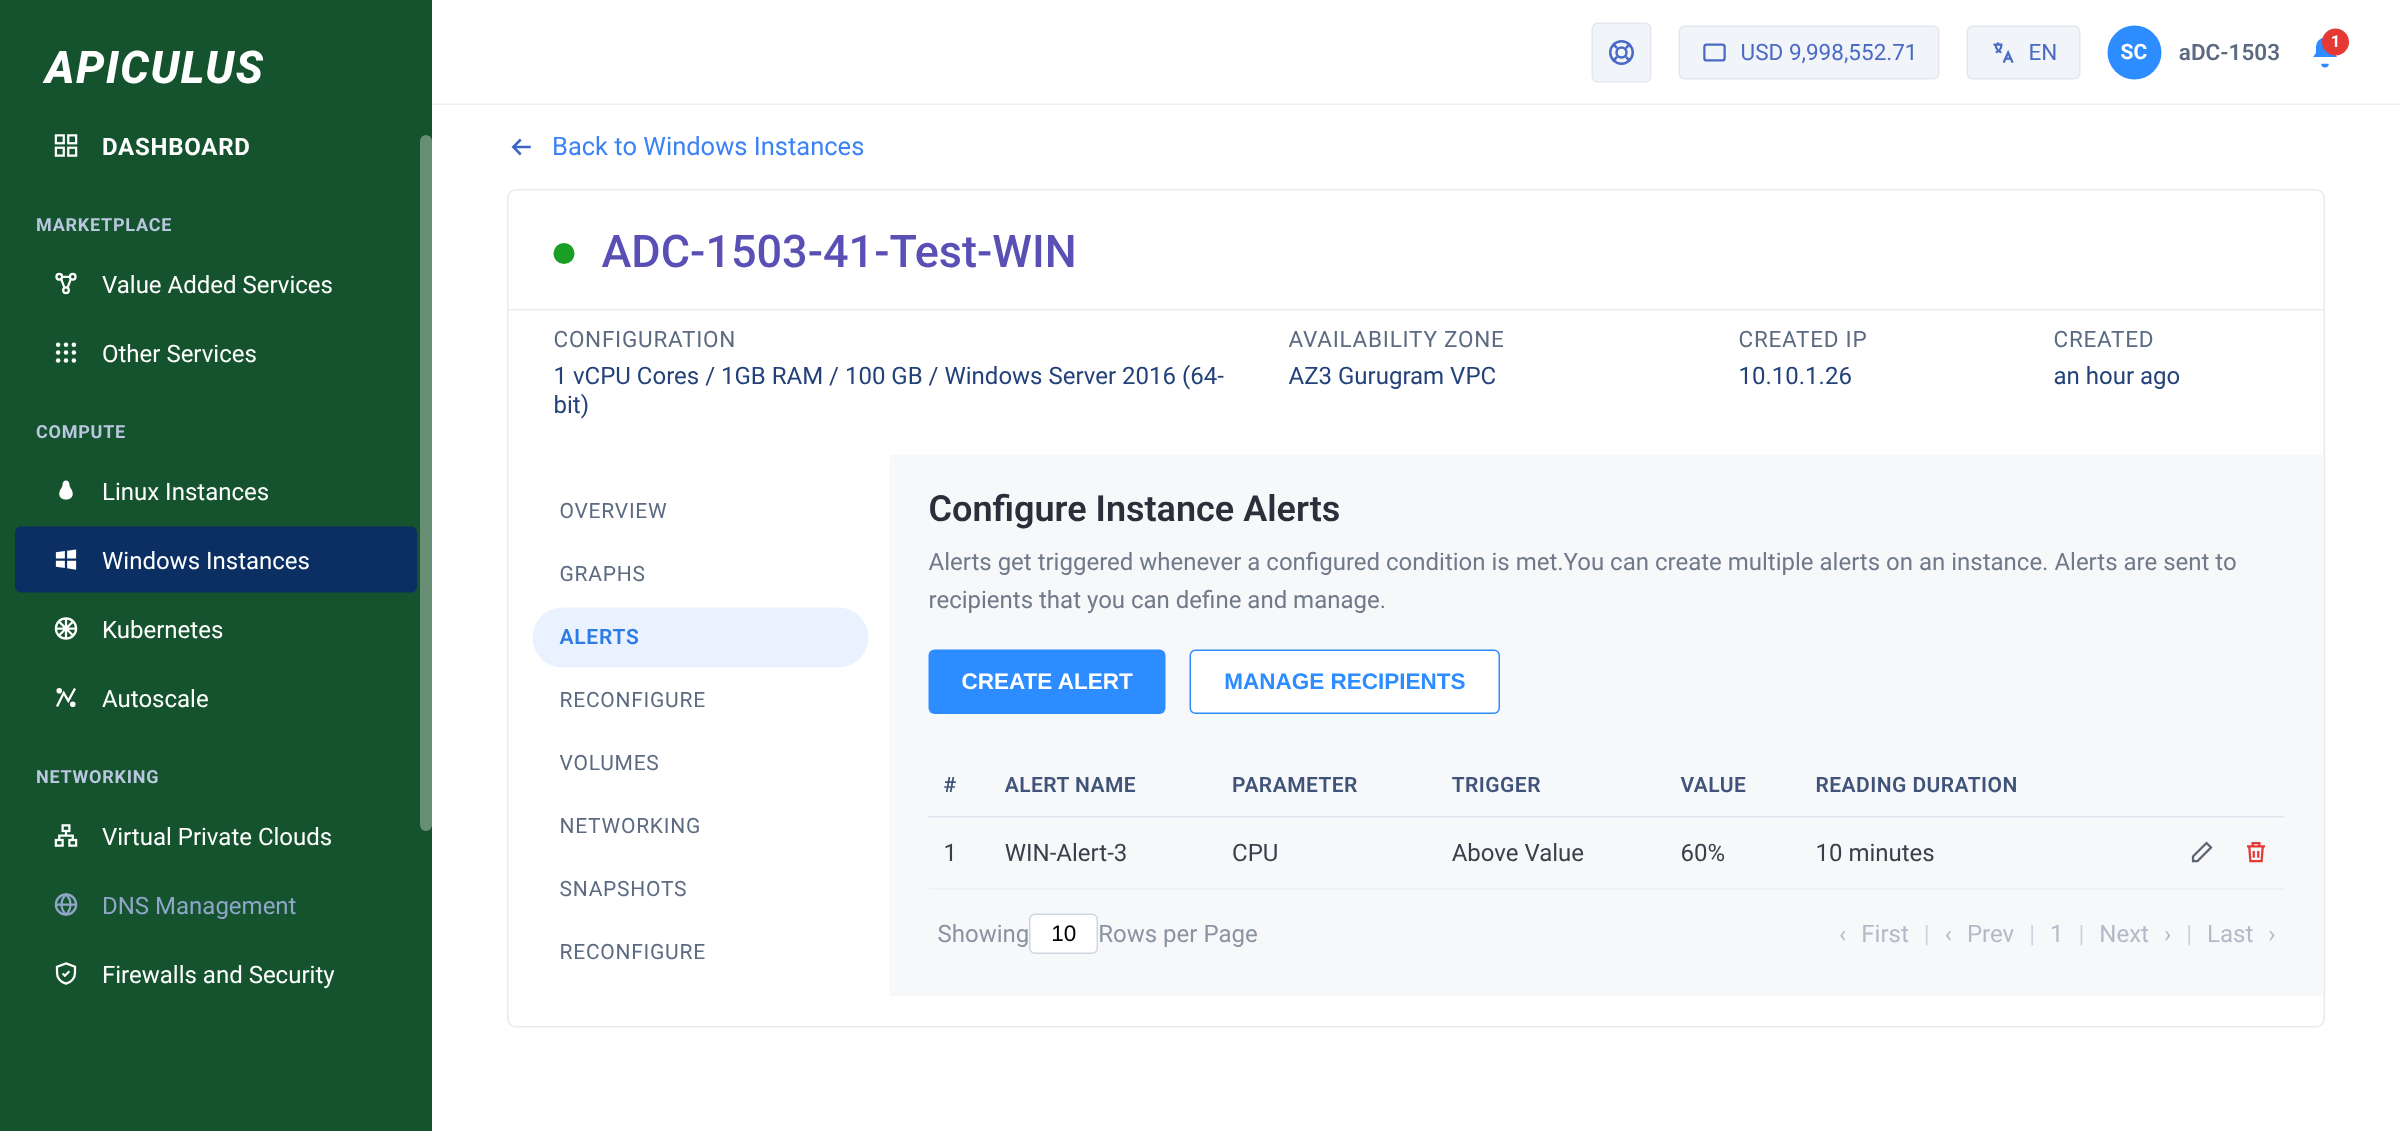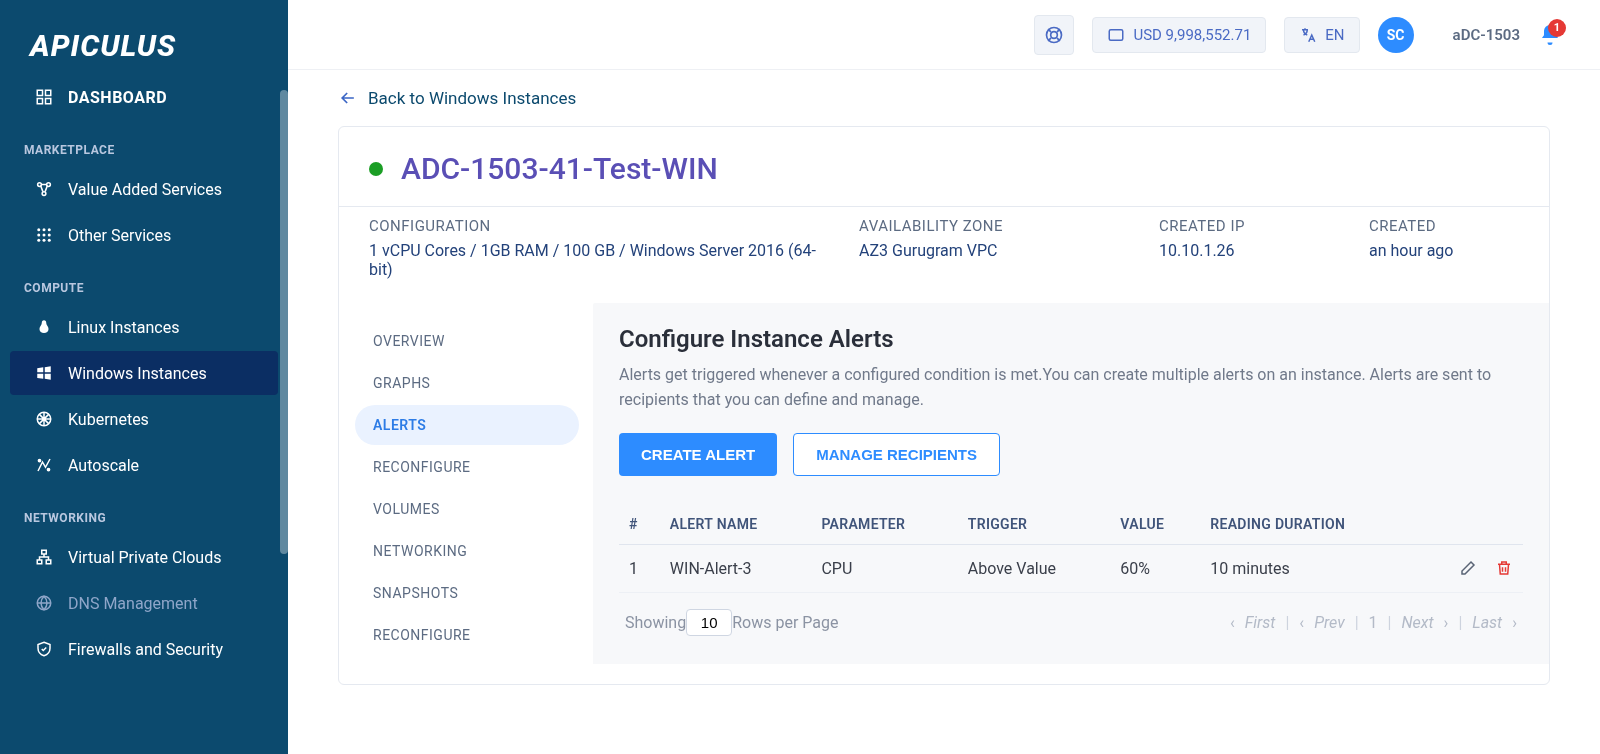--- a/index.html
+++ b/index.html
@@ -1,44 +1,44 @@
 <!DOCTYPE html>
 <html><head>
 <meta charset="utf-8">
 <style>
   * { box-sizing: border-box; margin: 0; padding: 0; }
   html, body { height: 100%; font-family: -apple-system, BlinkMacSystemFont, "Segoe UI", Roboto, sans-serif; color: #1a1a1a; background: #fff; }
   body { display: flex; width: 1600px; height: 754px; overflow: hidden; }
 
   
-  .sidebar { width: 288px; background: #0c4a6e; color: #fff; display: flex; flex-direction: column; overflow-y: auto; position: relative; }
+  .sidebar { width: 288px; background: #14532d; color: #fff; display: flex; flex-direction: column; overflow-y: auto; position: relative; }
   .logo { padding: 28px 30px 10px; }
   .logo-text { font-size: 30px; font-weight: 800; letter-spacing: 1px; font-style: italic; color:#fff;}
   .sidebar-scroll { flex: 1; overflow-y: auto; }
   .nav-section-label { font-size: 12px; font-weight: 700; letter-spacing: 0.5px; color: #b9c7df; padding: 22px 24px 8px; text-transform: uppercase; }
   .nav-item { display: flex; align-items: center; gap: 14px; padding: 12px 24px; font-size: 16px; color: #fff; cursor: pointer; border-radius: 4px; margin: 2px 10px; }
   .nav-item.active { background: #0b2e63; }
   .nav-item .nav-icon { width: 20px; height: 20px; display: flex; align-items: center; justify-content: center; flex-shrink:0; }
   .nav-item.muted { color: #8fa6c9; }
   .scroll-indicator { position:absolute; right:0; top:90px; bottom:200px; width:8px; background: rgba(255,255,255,0.35); border-radius:4px;}
 
   
   .main { flex: 1; display: flex; flex-direction: column; background: #fff; min-width:0;}
   .topbar { height: 70px; display: flex; align-items: center; justify-content: flex-end; padding: 0 38px; gap: 18px; border-bottom: 1px solid #eef0f4; }
   .top-chip { display: flex; align-items: center; gap: 8px; background: #f1f4f9; border: 1px solid #e3e8ef; border-radius: 4px; padding: 8px 14px; color: #4a6ac4; font-size: 15px; cursor: pointer; }
   .top-icon-btn { display:flex; align-items:center; justify-content:center; width:40px; height:40px; background:#f1f4f9; border:1px solid #e3e8ef; border-radius:4px; color:#4a6ac4; cursor:pointer;}
   .avatar-chip { display: flex; align-items: center; gap: 12px; cursor:pointer; }
   .avatar { width: 36px; height: 36px; border-radius: 50%; background: #2d8cff; color: #fff; display: flex; align-items: center; justify-content: center; font-weight: 700; font-size: 14px; }
-  .avatar-label { color: #5c6b82; font-size: 15px; font-weight: 600; margin-left: 27px; }
+  .avatar-label { color: #5c6b82; font-size: 15px; font-weight: 600; }
   .bell-wrap { position: relative; cursor:pointer; }
   .bell-wrap .badge { position: absolute; top: -4px; right: -4px; background: #e53935; color: #fff; font-size: 11px; width: 18px; height: 18px; border-radius: 50%; display: flex; align-items: center; justify-content: center; font-weight: 700; }
 
   
   .backbar { padding: 18px 50px 14px; }
-  .back-link { display: inline-flex; align-items: center; gap: 10px; color: #0c4a6e; font-size: 17px; cursor: pointer; }
+  .back-link { display: inline-flex; align-items: center; gap: 10px; color: #3b82f6; font-size: 17px; cursor: pointer; }
 
   
   .card { margin: 0 50px 30px; border: 1px solid #e5e9f0; border-radius: 6px; background: #fff; }
   .card-header { padding: 24px 30px 20px; display: flex; align-items: center; justify-content: space-between; }
   .title-wrap { display: flex; align-items: center; gap: 18px; }
   .status-dot { width: 14px; height: 14px; border-radius: 50%; background: #1b9e25; }
   .instance-title { font-size: 30px; color: #5a4fb5; font-weight: 500; }
   .header-actions { display: flex; gap: 14px; }
   .btn-console { background: #e8f3ff; color: #2d8cff; border: none; padding: 10px 20px; font-size: 16px; font-weight: 600; border-radius: 4px; display: flex; align-items: center; gap: 8px; cursor: pointer; }
   .btn-power { background: #e4f7ea; color: #1ca54a; border: none; padding: 10px 20px; font-size: 16px; font-weight: 600; border-radius: 4px; display: flex; align-items: center; gap: 8px; cursor: pointer; }
@@ -68,21 +68,21 @@
   table.alerts th { text-align: left; font-size: 14px; color: #40547a; font-weight: 600; letter-spacing: 0.3px; padding: 12px 10px; border-bottom: 1px solid #e0e5ee; }
   table.alerts td { font-size: 16px; color: #3a3f4a; padding: 14px 10px; border-bottom: 1px solid #edf0f5; }
   .row-actions { display:flex; gap:18px; justify-content:flex-end; }
   .icon-btn { cursor:pointer; display:inline-flex; }
 
   .pager { display: flex; align-items: center; justify-content: space-between; padding: 16px 6px 0; color: #8b93a3; font-size: 16px; }
   .pager-left { display: flex; align-items: center; gap: 0; }
   .pager input { width: 46px; padding: 4px 6px; border: 1px solid #cfd6e2; border-radius: 4px; text-align: center; font-size: 15px; }
   .pager-right { display: flex; align-items: center; gap: 10px; color: #b3bac7; }
   .pager-right .sep { color: #cdd3de; }
-  .pager-right span.link { cursor:pointer;font-style:italic; }
+  .pager-right span.link { cursor:pointer; }
 
   
   svg { display:block; }
 </style>
 </head>
 <body>
 
 <aside class="sidebar">
   <div class="logo">
     <span class="logo-text">APICULUS</span>

